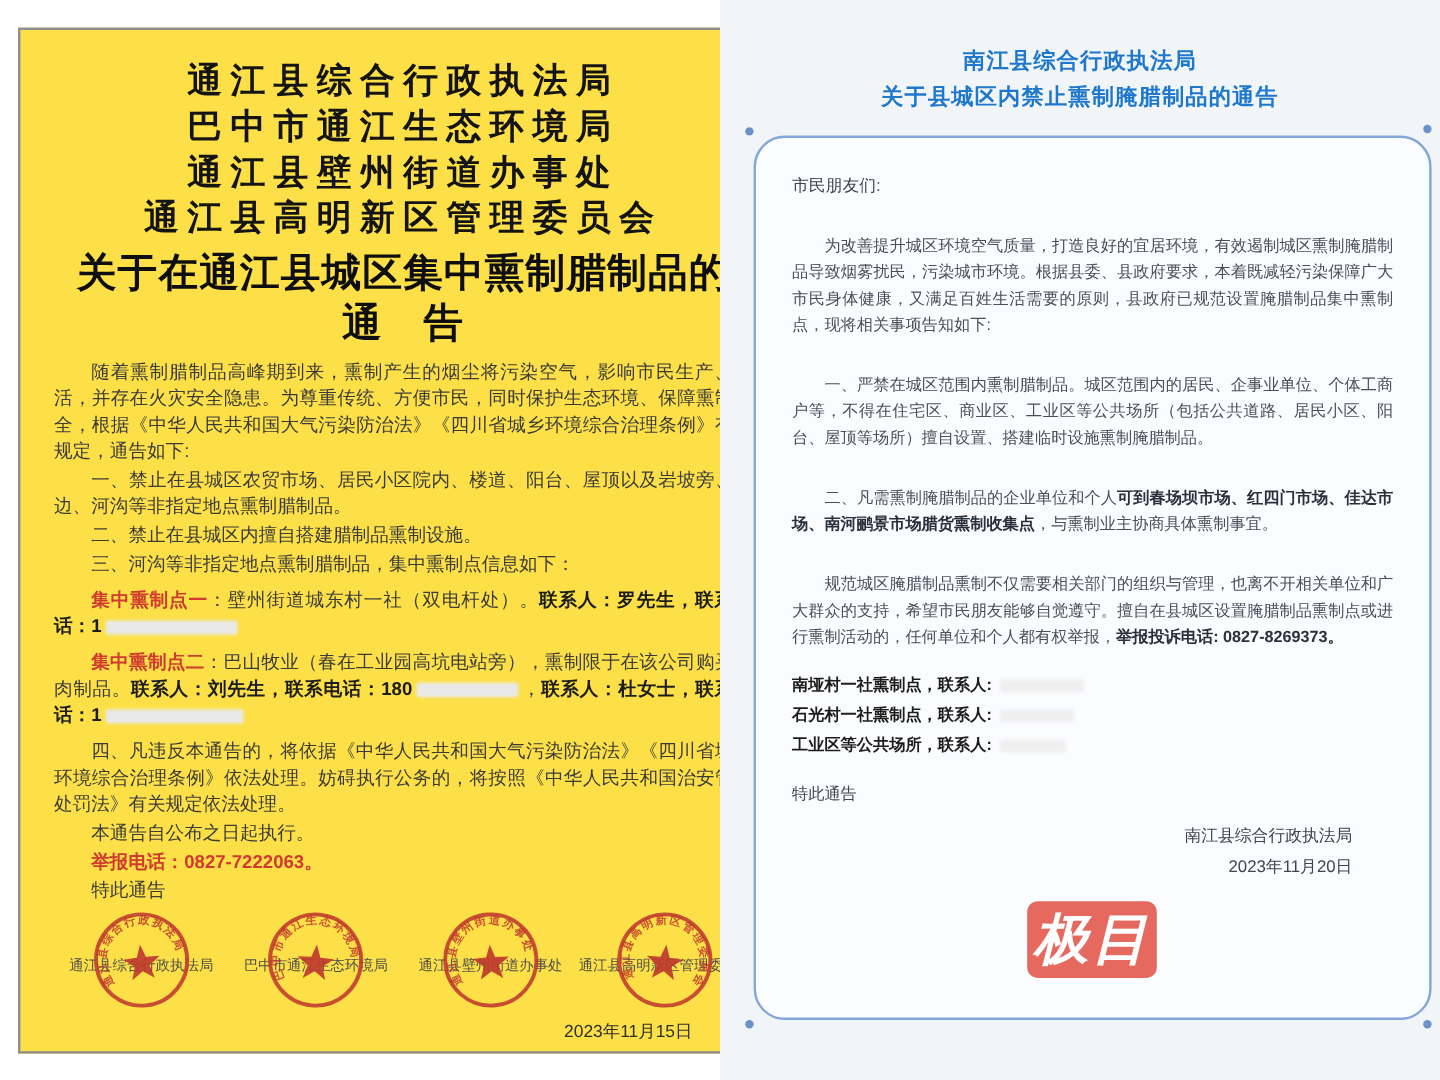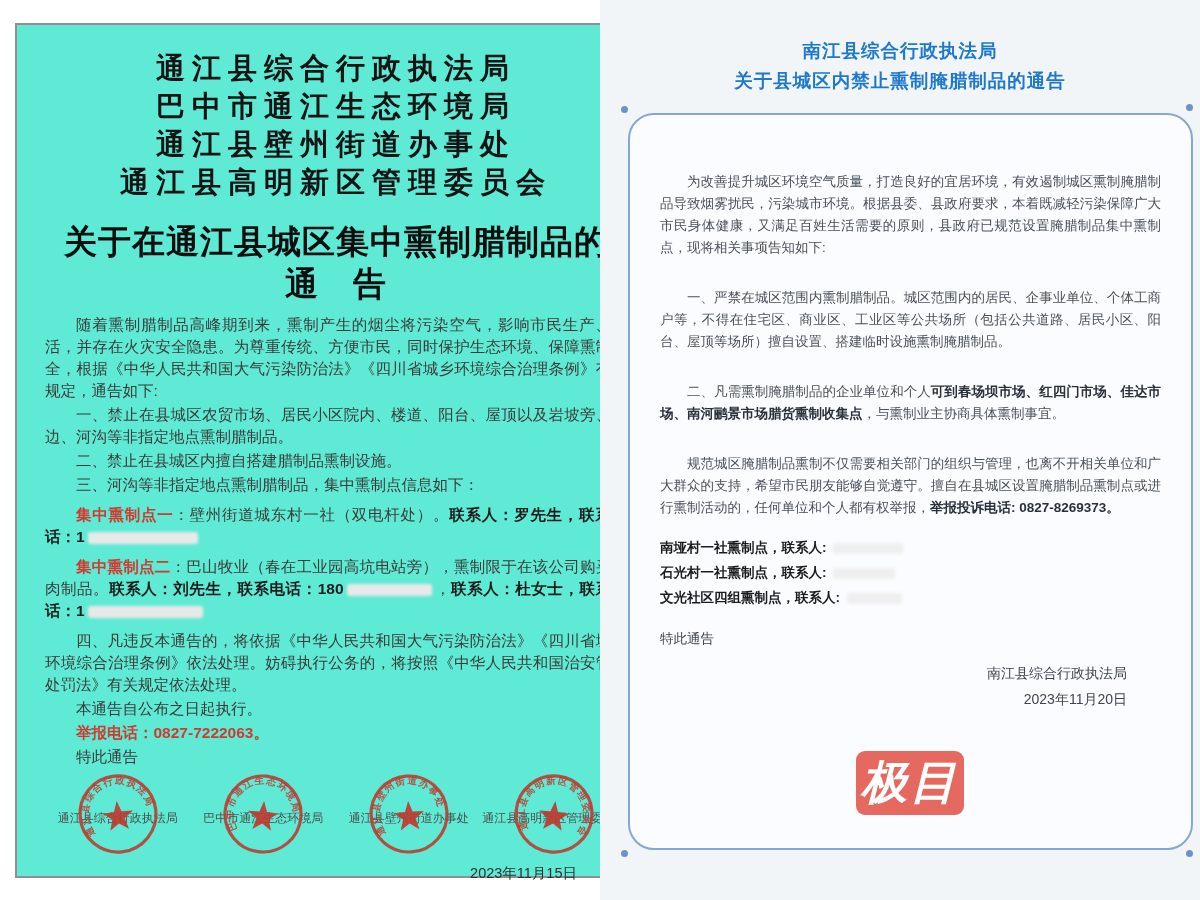--- a/index.html
+++ b/index.html
@@ -11,30 +11,30 @@
     --wm-bg:#e5695e;
   }
   html,body{margin:0;padding:0;}
   body{
     width:1200px;height:900px;background:#ffffff;position:relative;overflow:hidden;
     font-family:"Liberation Sans", sans-serif;
   }
   
   .left-doc{
     position:absolute;left:15px;top:23px;width:642px;height:855px;
-    border:2px solid #8f8f8f;background:#5eead4;box-sizing:border-box;
+    border:2px solid #8f8f8f;background:#fde047;box-sizing:border-box;
     padding:24px 28px 0 28px;
   }
   .ld-header{
     text-align:center;font-family:"Liberation Serif", serif;font-weight:700;
     color:#141414;font-size:29px;line-height:38px;letter-spacing:7px;
   }
   .ld-title{
     text-align:center;font-family:"Liberation Serif", serif;font-weight:700;
-    color:#0e0e0e;font-size:33px;line-height:42px;margin-top:20px;letter-spacing:1px;
+    color:#0e0e0e;font-size:33px;line-height:42px;margin-top:6px;letter-spacing:1px;
   }
   .ld-body{margin-top:9px;font-size:15.5px;line-height:22px;color:#3b3b3b;text-align:justify;}
   .para{text-indent:2em;margin-top:2px;}
   .para.gap{margin-top:8px;}
   .run.normal{}
   .run.bold{font-weight:700;color:#1c1c1c;}
   .run.redbold{font-weight:700;color:var(--doc-red);}
   .redacted{
     display:inline-block;height:12px;width:80px;background:#e9e9e9;
     filter:blur(1.5px);border-radius:2px;vertical-align:middle;margin:0 3px;
@@ -151,30 +151,31 @@
       <div>南江县综合行政执法局</div>
       <div>关于县城区内禁止熏制腌腊制品的通告</div>
     </div>
 
     <div class="dot dot-tl"></div>
     <div class="dot dot-tr"></div>
     <div class="dot dot-bl"></div>
     <div class="dot dot-br"></div>
 
     <div class="rd-box">
+      <div class="rd-greeting">市民朋友们:</div>
       <div class="rd-body">
           <div class="para"><span class="run normal">为改善提升城区环境空气质量，打造良好的宜居环境，有效遏制城区熏制腌腊制品导致烟雾扰民，污染城市环境。根据县委、县政府要求，本着既减轻污染保障广大市民身体健康，又满足百姓生活需要的原则，县政府已规范设置腌腊制品集中熏制点，现将相关事项告知如下:</span></div>
           <div class="para"><span class="run normal">一、严禁在城区范围内熏制腊制品。城区范围内的居民、企事业单位、个体工商户等，不得在住宅区、商业区、工业区等公共场所（包括公共道路、居民小区、阳台、屋顶等场所）擅自设置、搭建临时设施熏制腌腊制品。</span></div>
           <div class="para"><span class="run normal">二、凡需熏制腌腊制品的企业单位和个人</span><span class="run bold">可到春场坝市场、红四门市场、佳达市场、南河鹂景市场腊货熏制收集点</span><span class="run normal">，与熏制业主协商具体熏制事宜。</span></div>
           <div class="para"><span class="run normal">规范城区腌腊制品熏制不仅需要相关部门的组织与管理，也离不开相关单位和广大群众的支持，希望市民朋友能够自觉遵守。擅自在县城区设置腌腊制品熏制点或进行熏制活动的，任何单位和个人都有权举报，</span><span class="run bold">举报投诉电话: 0827-8269373。</span></div>
         </div>
       <div class="rd-contacts">
           <div class="contact-line"><span class="run bold">南垭村一社熏制点，联系人: </span><span class="redacted" style="width: 70px;"></span></div>
           <div class="contact-line"><span class="run bold">石光村一社熏制点，联系人: </span><span class="redacted" style="width: 62px;"></span></div>
-          <div class="contact-line"><span class="run bold">文光社区四组熏制点，联系人: </span><span class="redacted" style="width: 55px;"></span></div>
+          <div class="contact-line"><span class="run bold">工业区等公共场所，联系人: </span><span class="redacted" style="width: 55px;"></span></div>
         </div>
       <div class="rd-closing">特此通告</div>
       <div class="rd-sign">
         <div>南江县综合行政执法局</div>
         <div>2023年11月20日</div>
       </div>
     </div>
 
     <div class="watermark">极目</div>
   </section>

